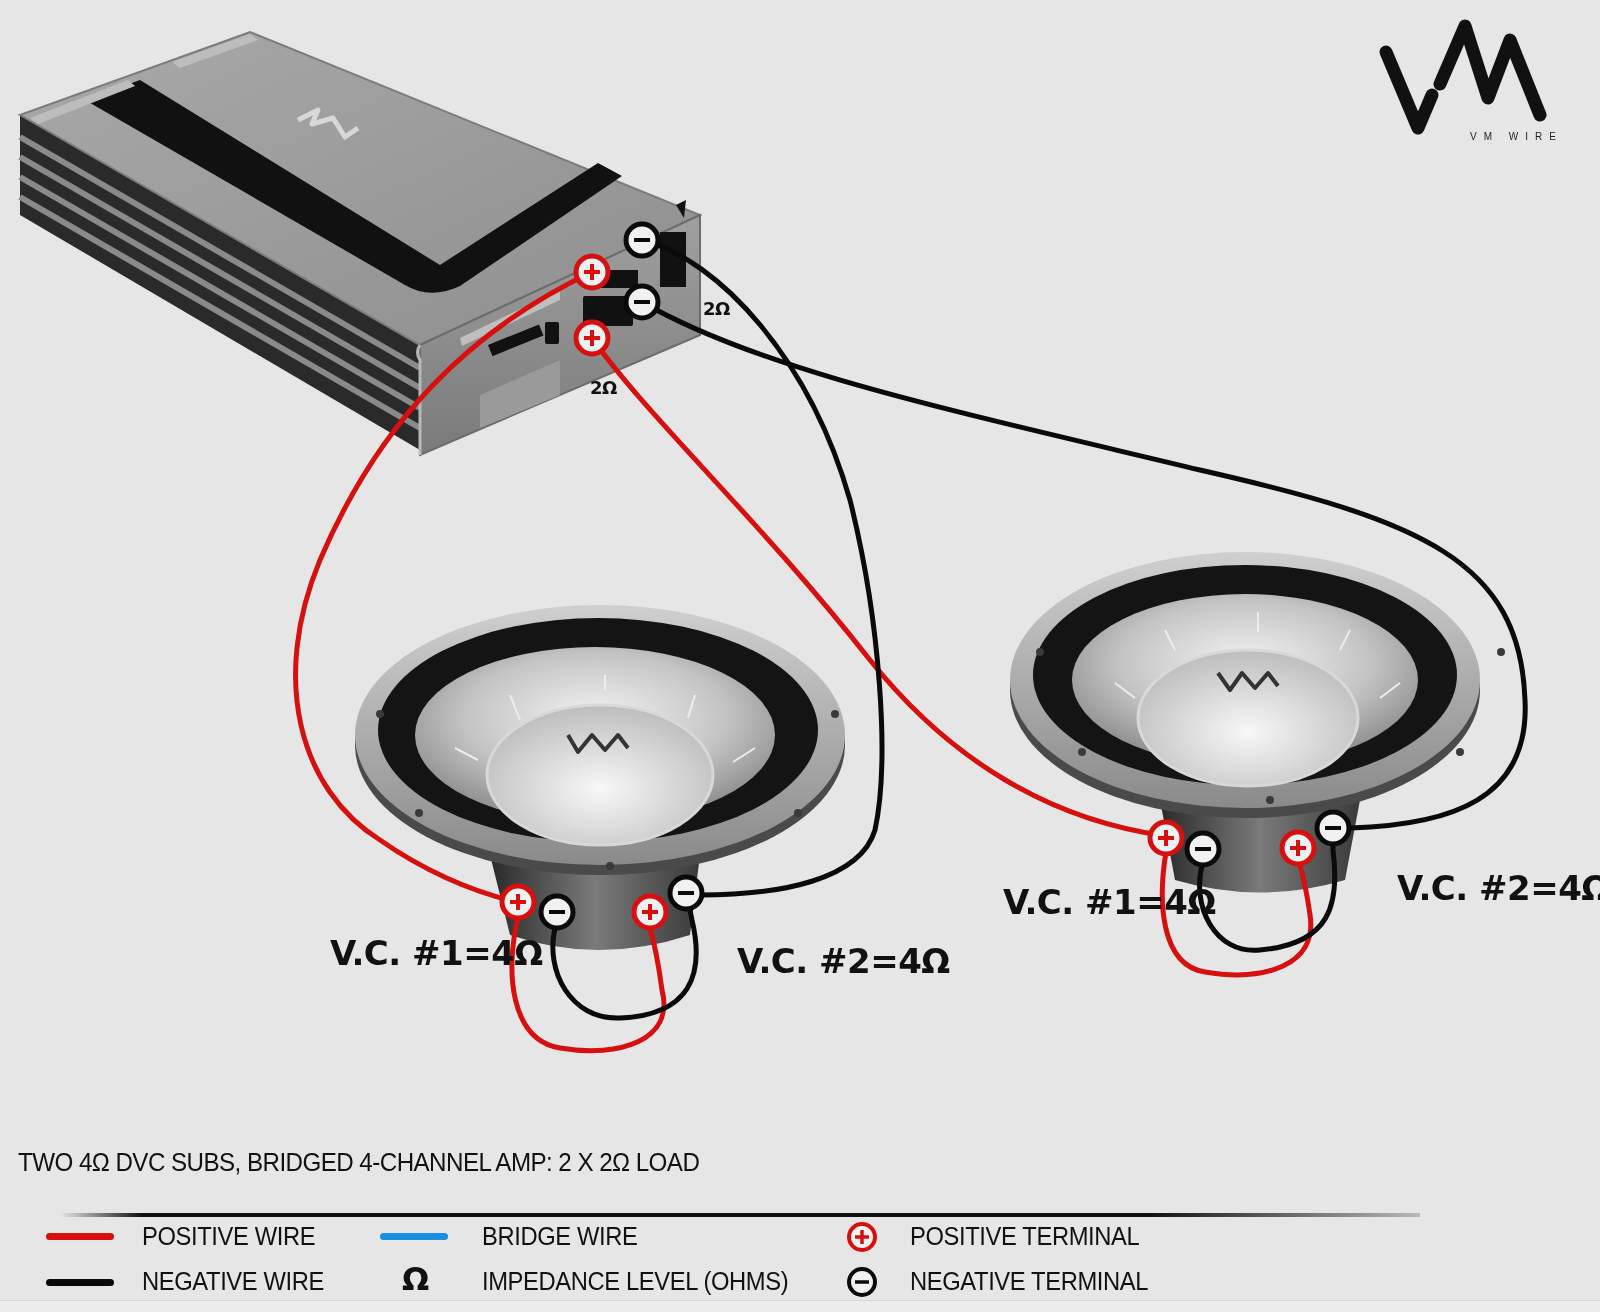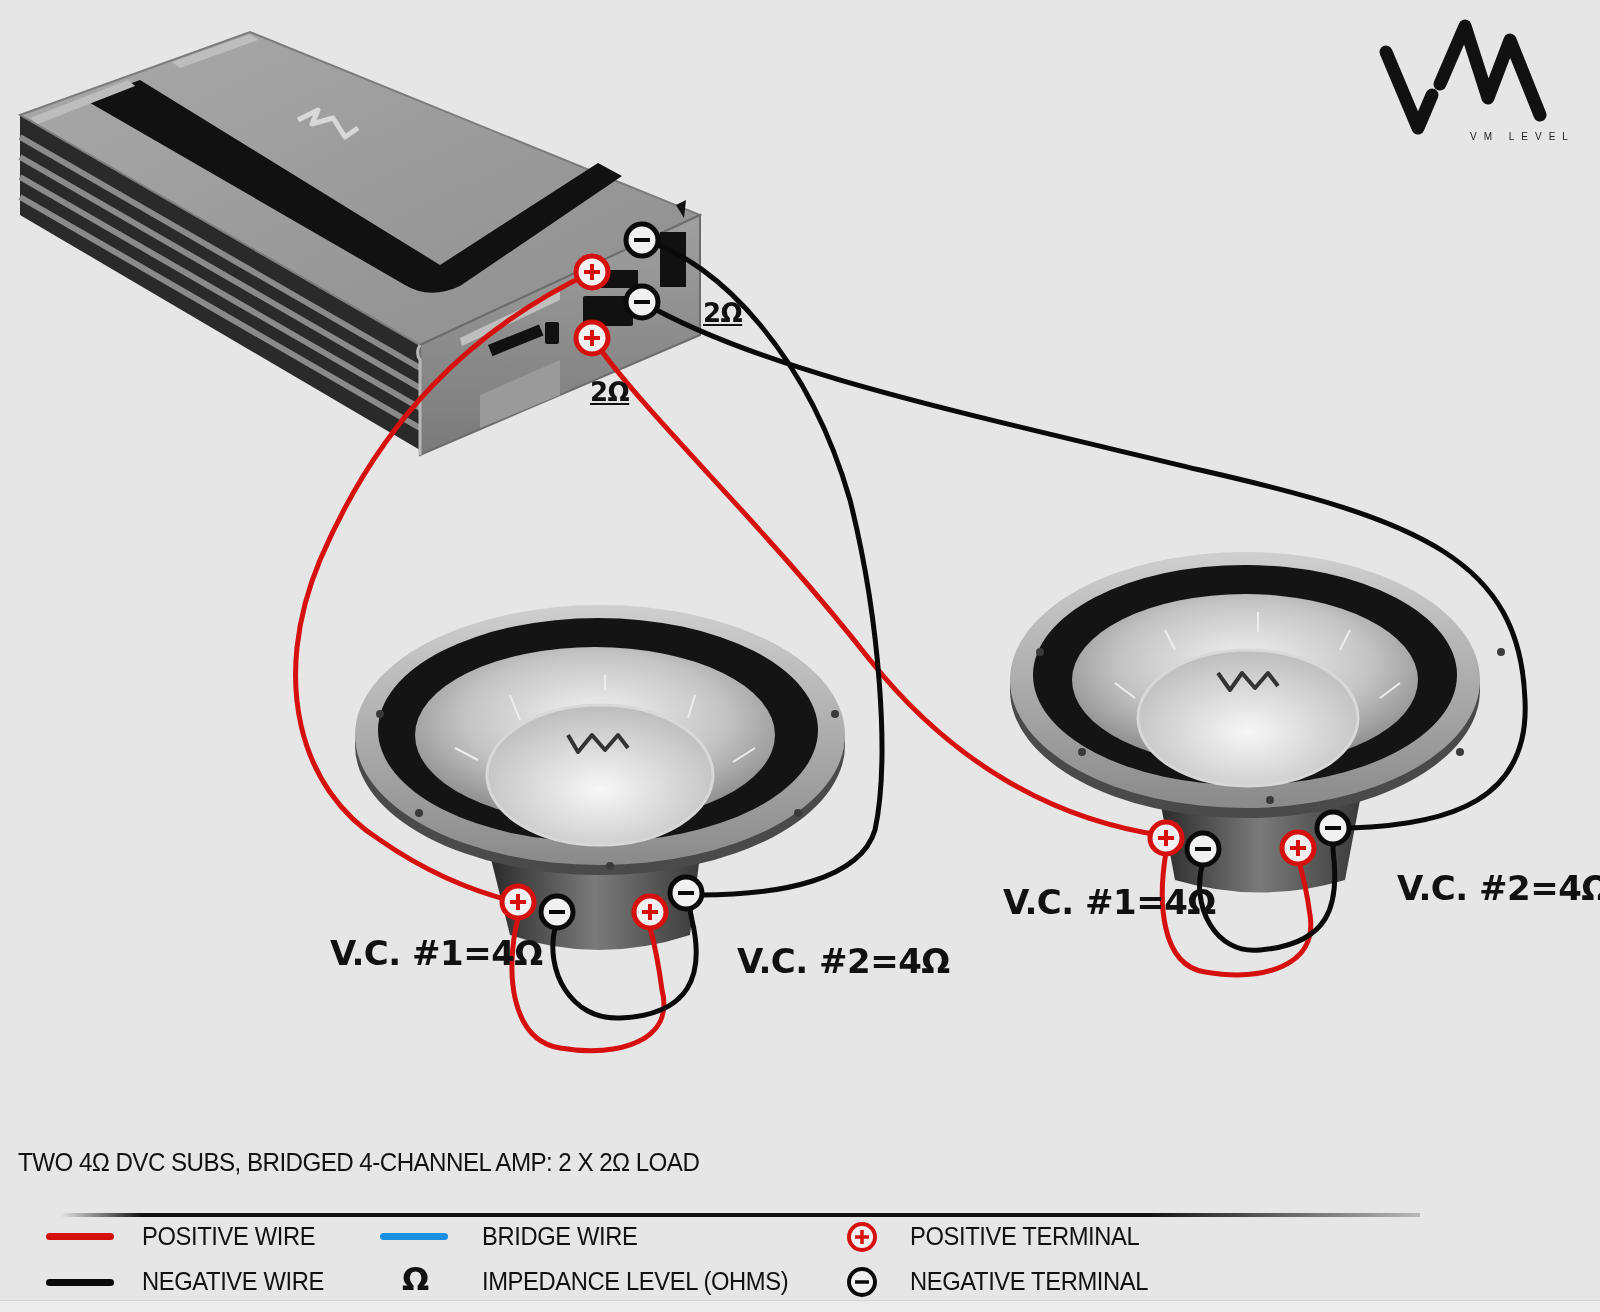--- a/index.html
+++ b/index.html
@@ -8,21 +8,21 @@
     background: #e6e6e6;
     font-family: "Liberation Sans", sans-serif;
     position: relative;
   }
   #stage { position: absolute; left: 0; top: 0; width: 1600px; height: 1312px; }
   .lbl {
     position: absolute; font-family: "DejaVu Sans", sans-serif;
     font-weight: bold; color: #111; white-space: nowrap;
     letter-spacing: -0.5px;
   }
-  .ohm-lbl { font-size: 26px; text-decoration: underline; }
+  .ohm-lbl { font-size: 18px; }
   .vc-lbl { font-size: 34px; }
   .logo-sub {
     position: absolute; left: 1470px; top: 131px;
     font-family: "Liberation Sans", sans-serif; font-size: 10px;
     letter-spacing: 7px; color: #222;
   }
   .caption {
     position: absolute; left: 18px; top: 1147px;
     font-family: "Liberation Sans", sans-serif;
     font-size: 26px; color: #111; letter-spacing: -0.6px;
@@ -247,21 +247,21 @@
   <g>
     <circle cx="862" cy="1237" r="13" fill="#f1f1f1" stroke="#d60f0f" stroke-width="4"></circle>
     <path d="M855,1237 H869 M862,1230 V1244" stroke="#d60f0f" stroke-width="3.5"></path>
   </g>
   <g>
     <circle cx="862" cy="1282" r="13" fill="#f1f1f1" stroke="#0a0a0a" stroke-width="4"></circle>
     <path d="M855,1282 H869" stroke="#0a0a0a" stroke-width="3.5"></path>
   </g>
 </svg>
 
-<div class="logo-sub">VM LEVEL</div>
+<div class="logo-sub">VM WIRE</div>
 
 <div class="lbl ohm-lbl" style="left:703px; top:298px;">2Ω</div>
 <div class="lbl ohm-lbl" style="left:590px; top:377px;">2Ω</div>
 
 <div class="lbl vc-lbl" style="left:330px; top:933px;">V.C. #1=4Ω</div>
 <div class="lbl vc-lbl" style="left:737px; top:941px;">V.C. #2=4Ω</div>
 <div class="lbl vc-lbl" style="left:1003px; top:882px;">V.C. #1=4Ω</div>
 <div class="lbl vc-lbl" style="left:1397px; top:868px;">V.C. #2=4Ω</div>
 
 <div class="caption">TWO 4Ω DVC SUBS, BRIDGED 4-CHANNEL AMP: 2 X 2Ω LOAD</div>

